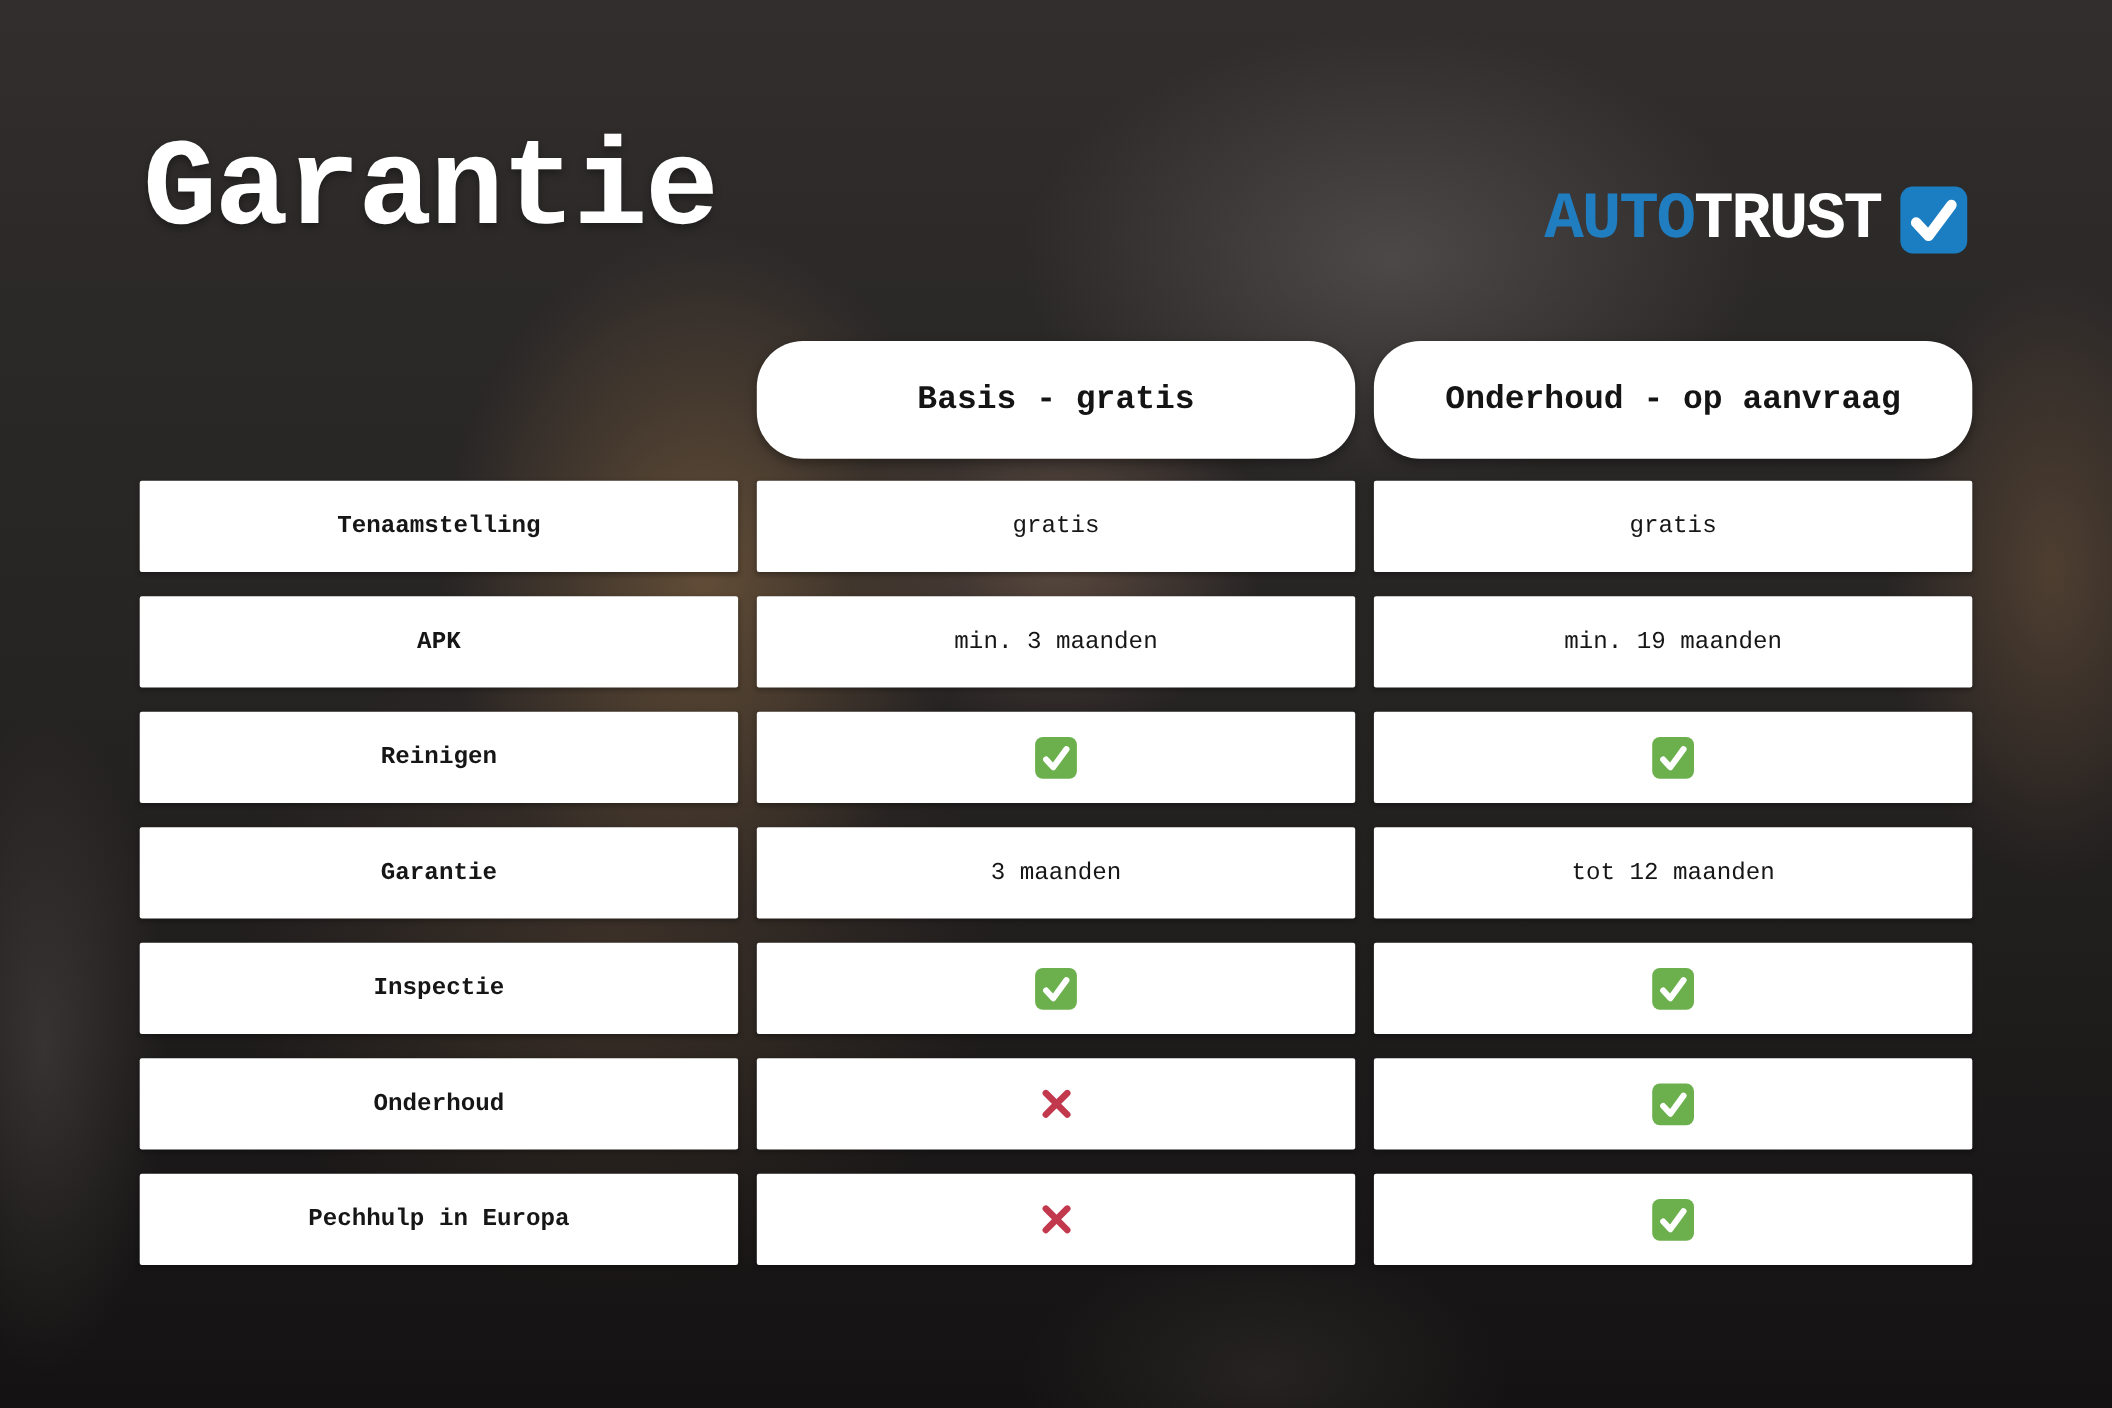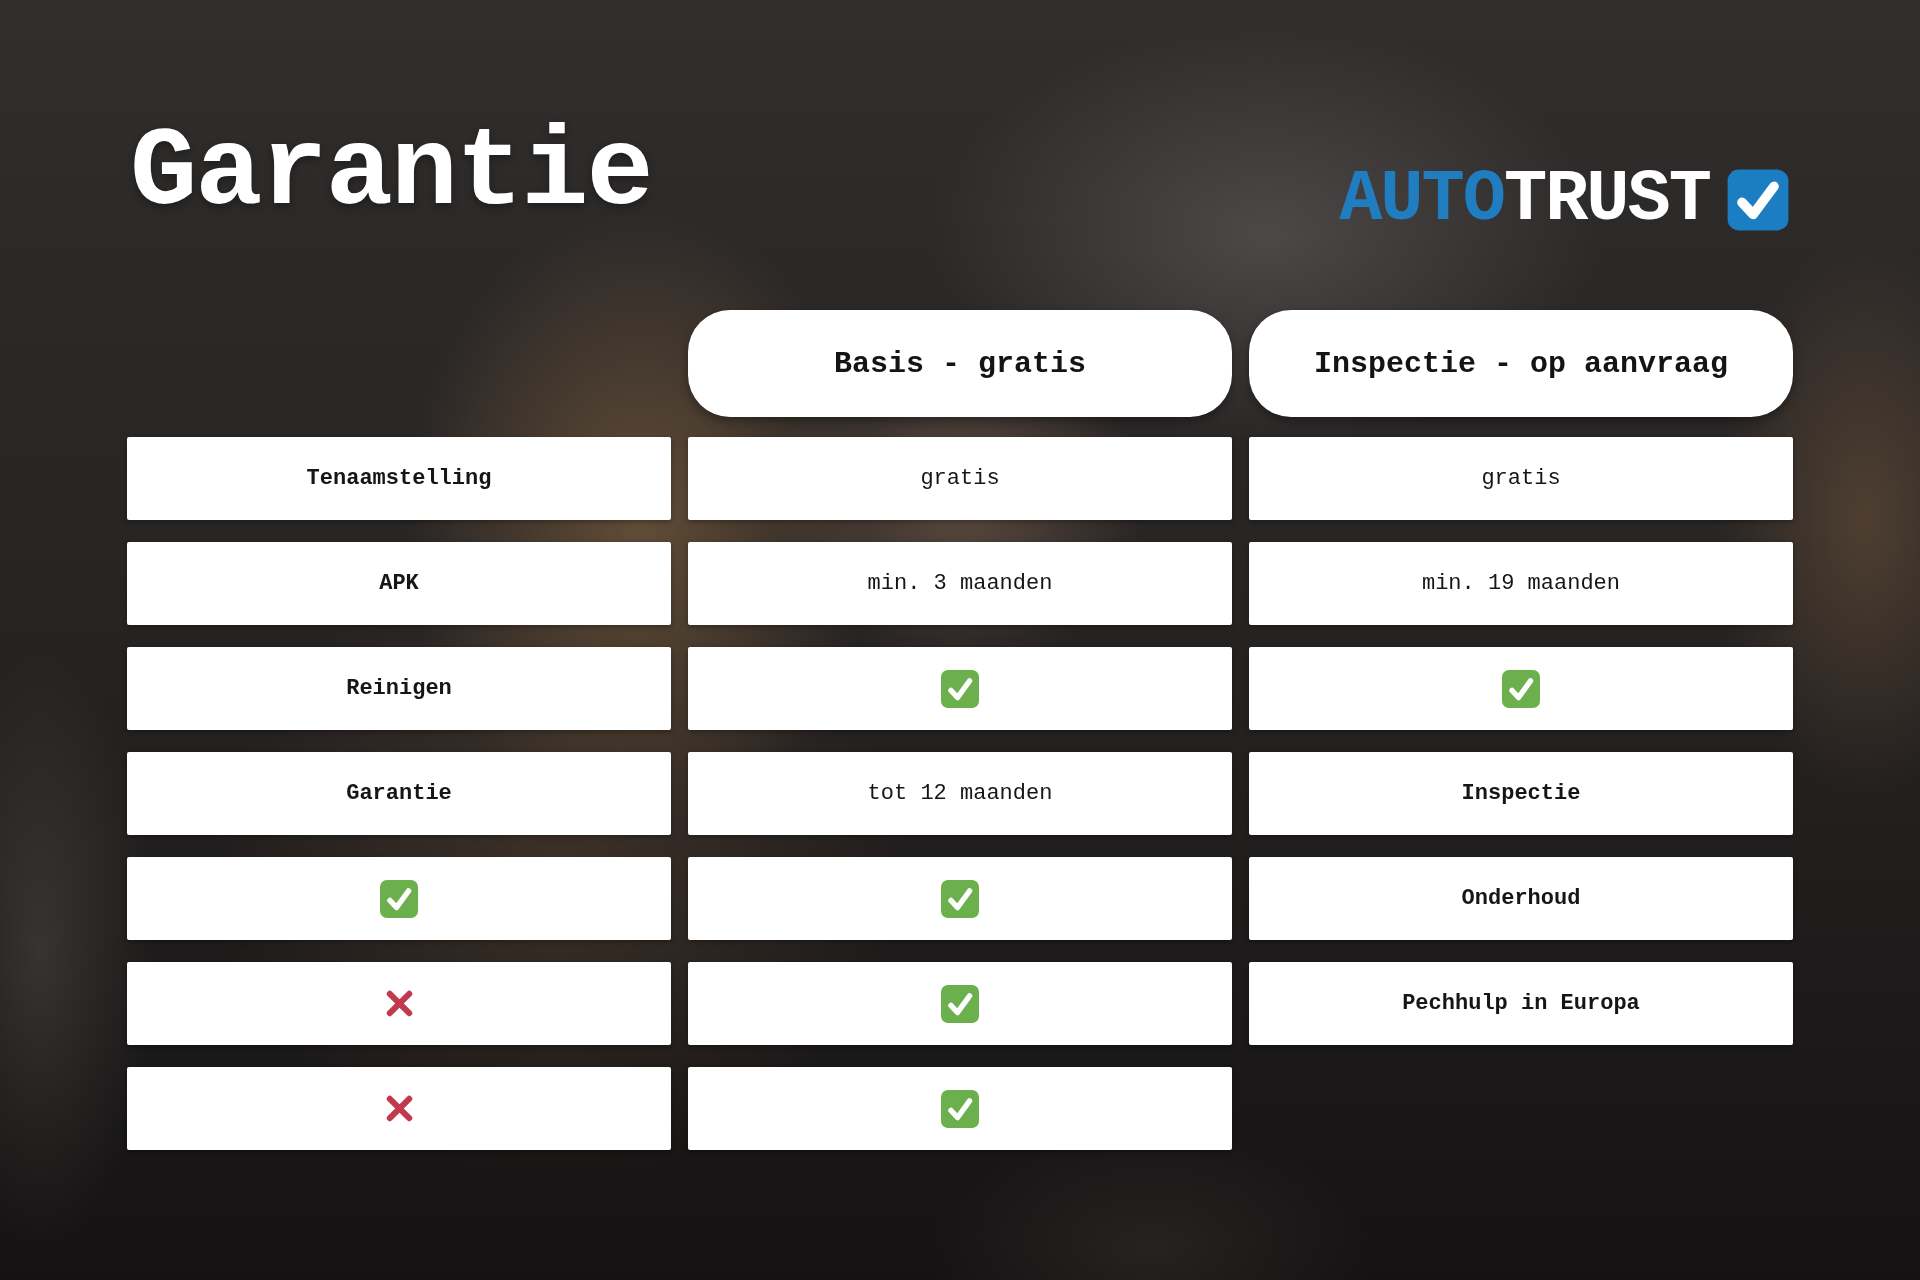--- a/index.html
+++ b/index.html
@@ -17,21 +17,21 @@
       linear-gradient(180deg, #312e2d 0%, #2b2828 22%, #272424 45%, #211e1e 65%, #191717 85%, #141212 100%);
   }
 
   .title {
     position:absolute; left:130px; top:118px;
     font-size:112px; font-weight:bold; line-height:1; color:#ffffff;
     letter-spacing:-2px; text-shadow:0 3px 8px rgba(0,0,0,0.35);
   }
 
   .logo { position:absolute; right:130px; top:152px; height:96px; display:flex; align-items:center; gap:16px; }
-  .logo-text { font-size:72px; font-weight:bold; line-height:1; letter-spacing:-2px; white-space:nowrap; }
+  .logo-text { font-size:60px; font-weight:bold; line-height:1; letter-spacing:-2px; white-space:nowrap; }
   .logo-auto { color:#1f7dc0; }
   .logo-trust { color:#ffffff; }
   .logo-box { width:64px; height:64px; display:block; }
 
   .pill {
     position:absolute; top:310px; height:107px; width:544px;
     background:#ffffff; border-radius:42px;
     display:flex; align-items:center; justify-content:center;
     font-size:30px; font-weight:bold; color:#141414;
     box-shadow:0 4px 10px rgba(0,0,0,0.35);
@@ -69,21 +69,21 @@
     <span class="logo-text"><span class="logo-auto">AUTO</span><span class="logo-trust">TRUST</span></span>
     <span class="icon">
       <svg class="logo-box" viewBox="0 0 40 40">
         <rect x="1" y="1" width="38" height="38" rx="7" fill="#1b7ec2"></rect>
         <path d="M10 21.5 L17 29 L30 11.5" stroke="#ffffff" stroke-width="6" fill="none" stroke-linecap="round" stroke-linejoin="round"></path>
       </svg>
     </span>
   </div>
 
   <div class="pill pill-basis">Basis - gratis</div>
-  <div class="pill pill-uitgebreid">Inspectie - op aanvraag</div>
+  <div class="pill pill-uitgebreid">Onderhoud - op aanvraag</div>
 
   <div class="table">
 
     <div class="cell label-cell">Tenaamstelling</div>
     <div class="cell value-cell" data-type="text">
       <span class="cell-text">gratis</span>
 
     </div>
     <div class="cell value-cell" data-type="text">
       <span class="cell-text">gratis</span>
@@ -116,20 +116,24 @@
       <span class="icon icon-check">
           <svg width="40" height="40" viewBox="0 0 40 40">
             <rect x="1" y="1" width="38" height="38" rx="7" fill="#6cb04e"></rect>
             <path d="M11 21.5 L17.5 28.5 L29.5 12" stroke="#ffffff" stroke-width="5.5" fill="none" stroke-linecap="round" stroke-linejoin="round"></path>
           </svg>
         </span>
 
     </div>
 
     <div class="cell label-cell">Garantie</div>
+    <div class="cell value-cell" data-type="text">
+      <span class="cell-text">3 maanden</span>
+
+    </div>
     <div class="cell value-cell" data-type="text">
       <span class="cell-text">tot 12 maanden</span>
 
     </div>
 
     <div class="cell label-cell">Inspectie</div>
     <div class="cell value-cell" data-type="check">
 
       <span class="icon icon-check">
           <svg width="40" height="40" viewBox="0 0 40 40">

